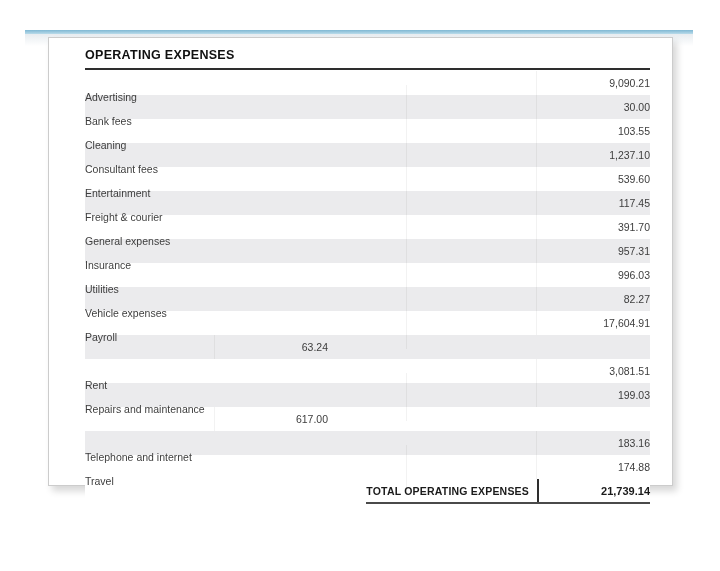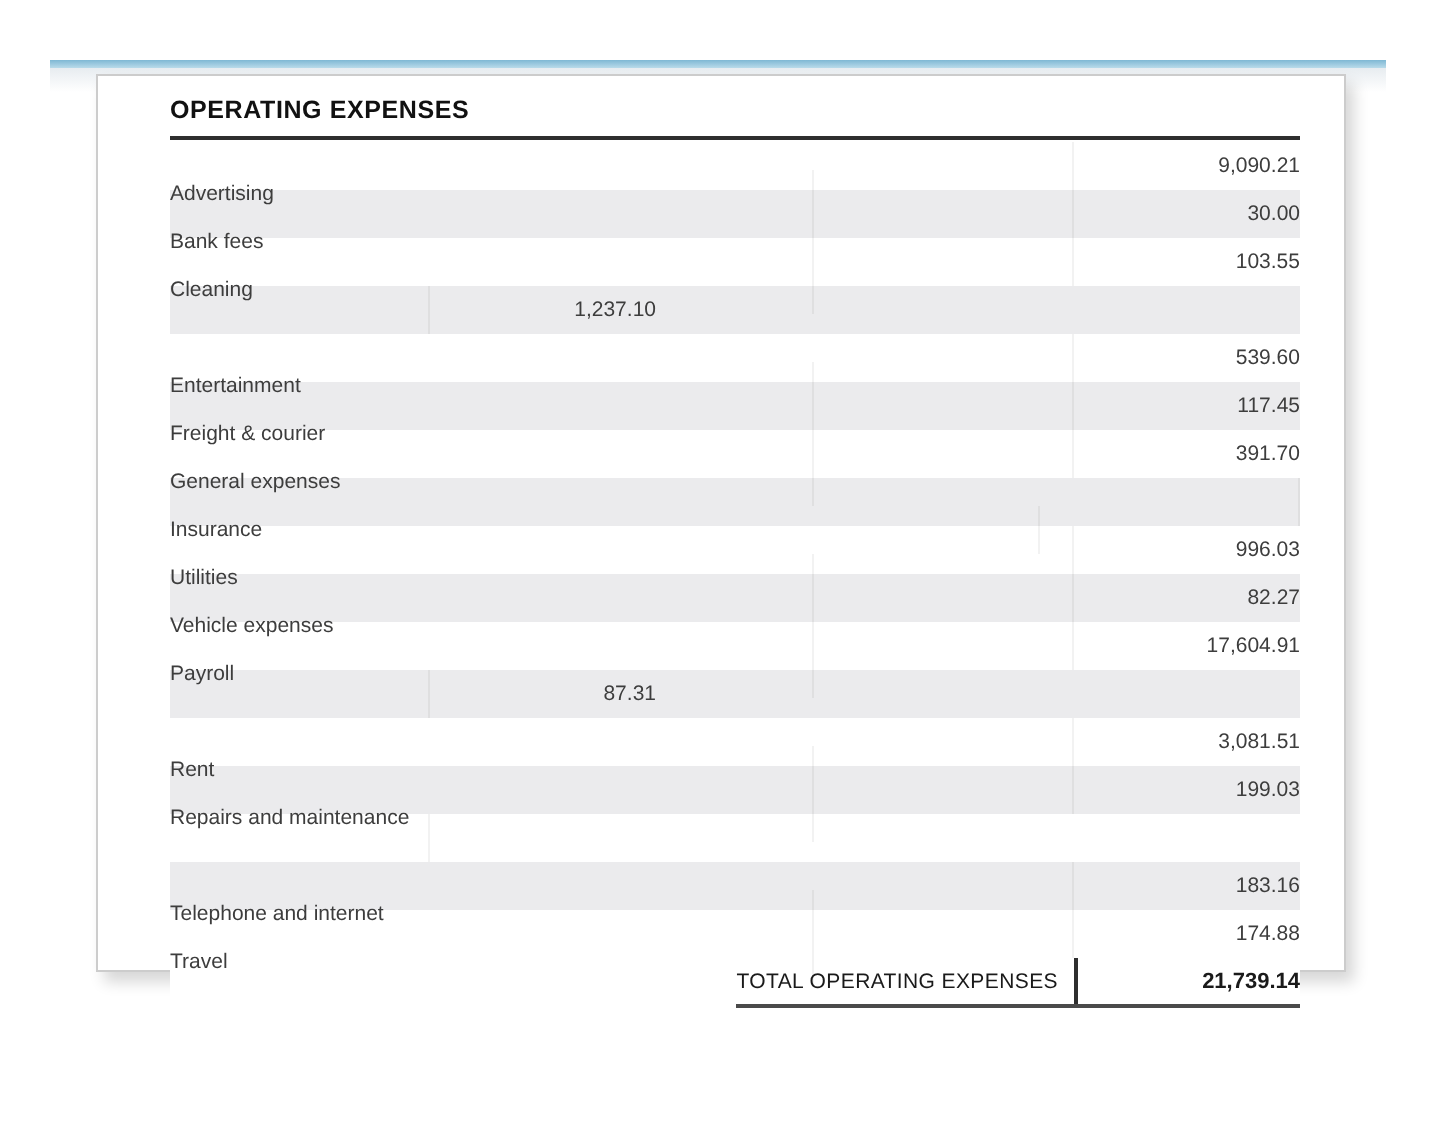--- a/index.html
+++ b/index.html
@@ -37,21 +37,21 @@
   .row:nth-child(even) { background:#ebebed; }
   .cell { height:100%; display:flex; align-items:center; }
   .cell.desc { flex:1; border-right:1px solid rgba(0,0,0,0.05);margin-top:28px; }
   .cell.mid  { width:130px; border-right:1px solid rgba(0,0,0,0.05); }
   .cell.amt  { width:113px; justify-content:flex-end; }
 
   
   .total-row { display:flex; justify-content:flex-end; height:25px; background:#fff; }
   .total-box { display:flex; align-items:center; height:100%;
                border-bottom:2px solid #4a4a4a; }
-  .total-label { font-size:10.5px; font-weight:normal; color:#1a1a1a;
+  .total-label { font-size:10.5px; font-weight:bold; color:#1a1a1a;
                  letter-spacing:0.2px; padding-right:8px; }
   .total-bar { width:2px; align-self:stretch; background:#2e2e2e; }
   .total-amt { width:111px; text-align:right; font-size:11px; font-weight:bold;
                color:#1a1a1a; }
 </style>
 </head>
 <body>
 
 <div class="stage">
   <div class="top-rule"></div>
@@ -70,20 +70,21 @@
           <div class="cell desc">Bank fees</div>
           <div class="cell mid"></div>
           <div class="cell amt">30.00</div>
         </div>
         <div class="row">
           <div class="cell desc">Cleaning</div>
           <div class="cell mid"></div>
           <div class="cell amt">103.55</div>
         </div>
         <div class="row">
+          <div class="cell desc">Consultant fees</div>
           <div class="cell mid"></div>
           <div class="cell amt">1,237.10</div>
         </div>
         <div class="row">
           <div class="cell desc">Entertainment</div>
           <div class="cell mid"></div>
           <div class="cell amt">539.60</div>
         </div>
         <div class="row">
           <div class="cell desc">Freight &amp; courier</div>
@@ -91,52 +92,54 @@
           <div class="cell amt">117.45</div>
         </div>
         <div class="row">
           <div class="cell desc">General expenses</div>
           <div class="cell mid"></div>
           <div class="cell amt">391.70</div>
         </div>
         <div class="row">
           <div class="cell desc">Insurance</div>
           <div class="cell mid"></div>
+          <div class="cell amt">957.31</div>
         </div>
         <div class="row">
           <div class="cell desc">Utilities</div>
           <div class="cell mid"></div>
           <div class="cell amt">996.03</div>
         </div>
         <div class="row">
           <div class="cell desc">Vehicle expenses</div>
           <div class="cell mid"></div>
           <div class="cell amt">82.27</div>
         </div>
         <div class="row">
           <div class="cell desc">Payroll</div>
           <div class="cell mid"></div>
           <div class="cell amt">17,604.91</div>
         </div>
         <div class="row">
           <div class="cell mid"></div>
-          <div class="cell amt">87.31</div>
+          <div class="cell amt">63.24</div>
         </div>
         <div class="row">
           <div class="cell desc">Rent</div>
           <div class="cell mid"></div>
           <div class="cell amt">3,081.51</div>
         </div>
         <div class="row">
           <div class="cell desc">Repairs and maintenance</div>
           <div class="cell mid"></div>
           <div class="cell amt">199.03</div>
         </div>
         <div class="row">
           <div class="cell mid"></div>
+          <div class="cell amt">617.00</div>
         </div>
         <div class="row">
           <div class="cell desc">Telephone and internet</div>
           <div class="cell mid"></div>
           <div class="cell amt">183.16</div>
         </div>
         <div class="row">
           <div class="cell desc">Travel</div>
           <div class="cell mid"></div>
           <div class="cell amt">174.88</div>

